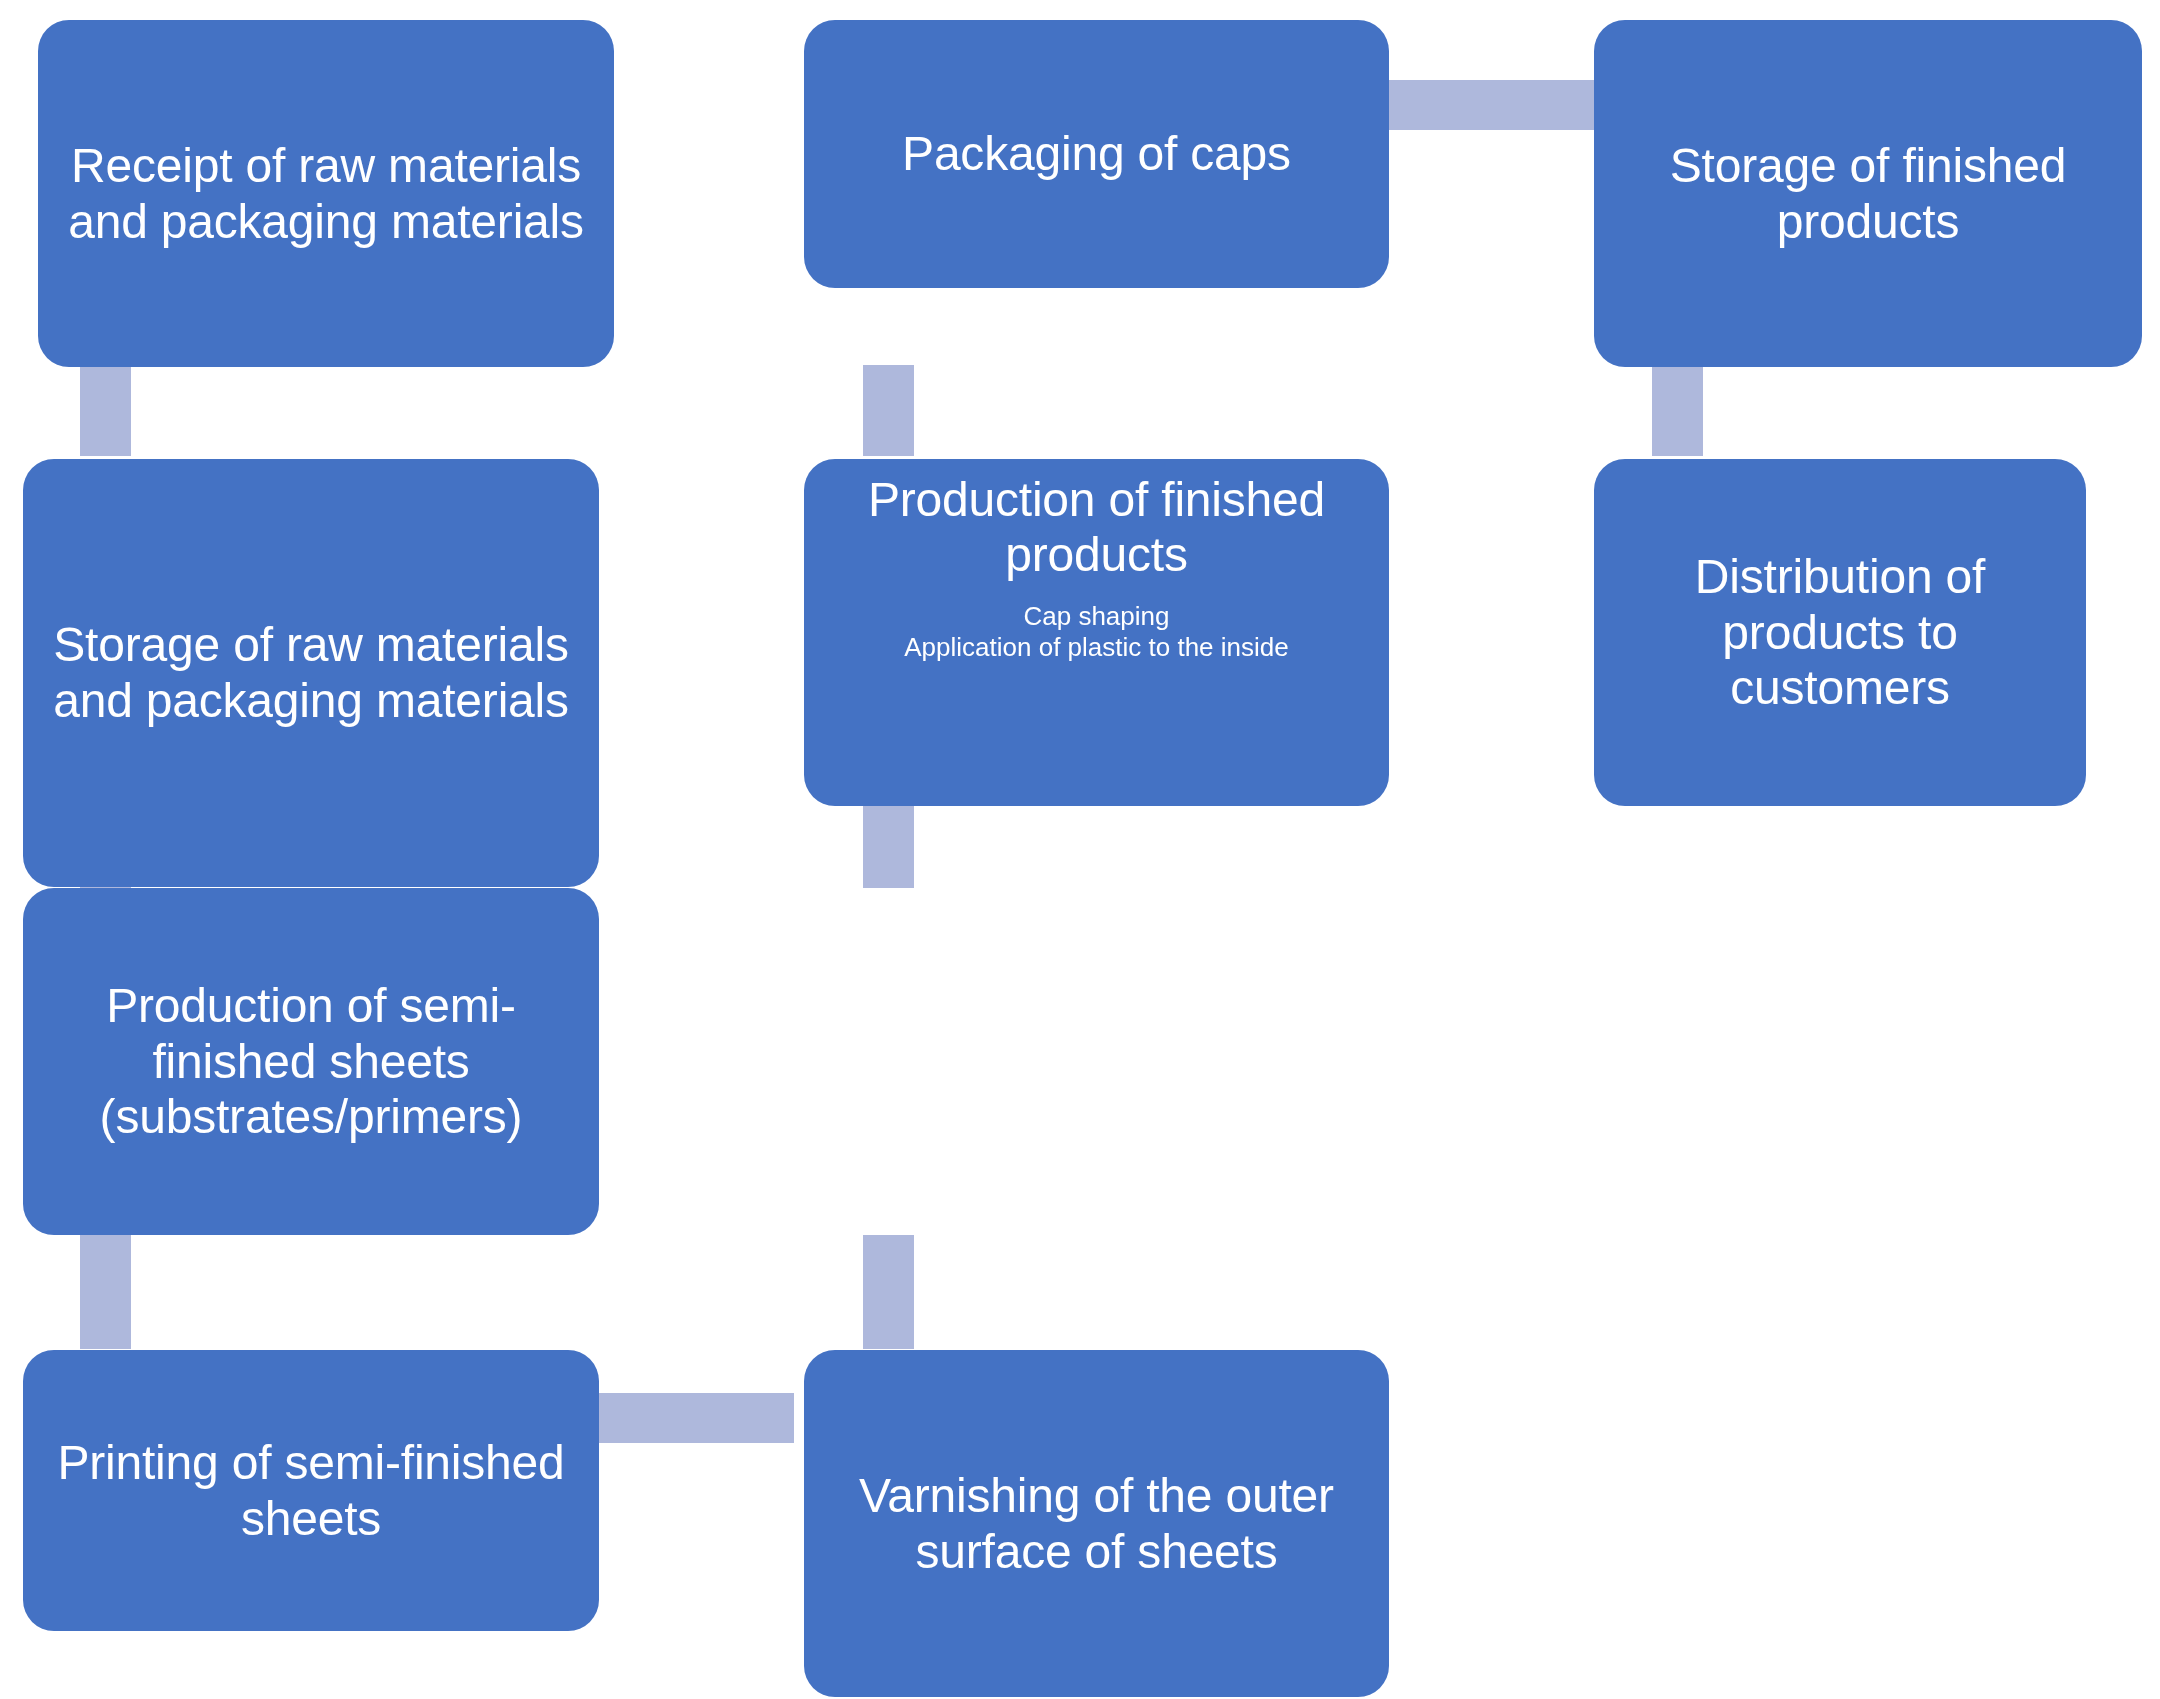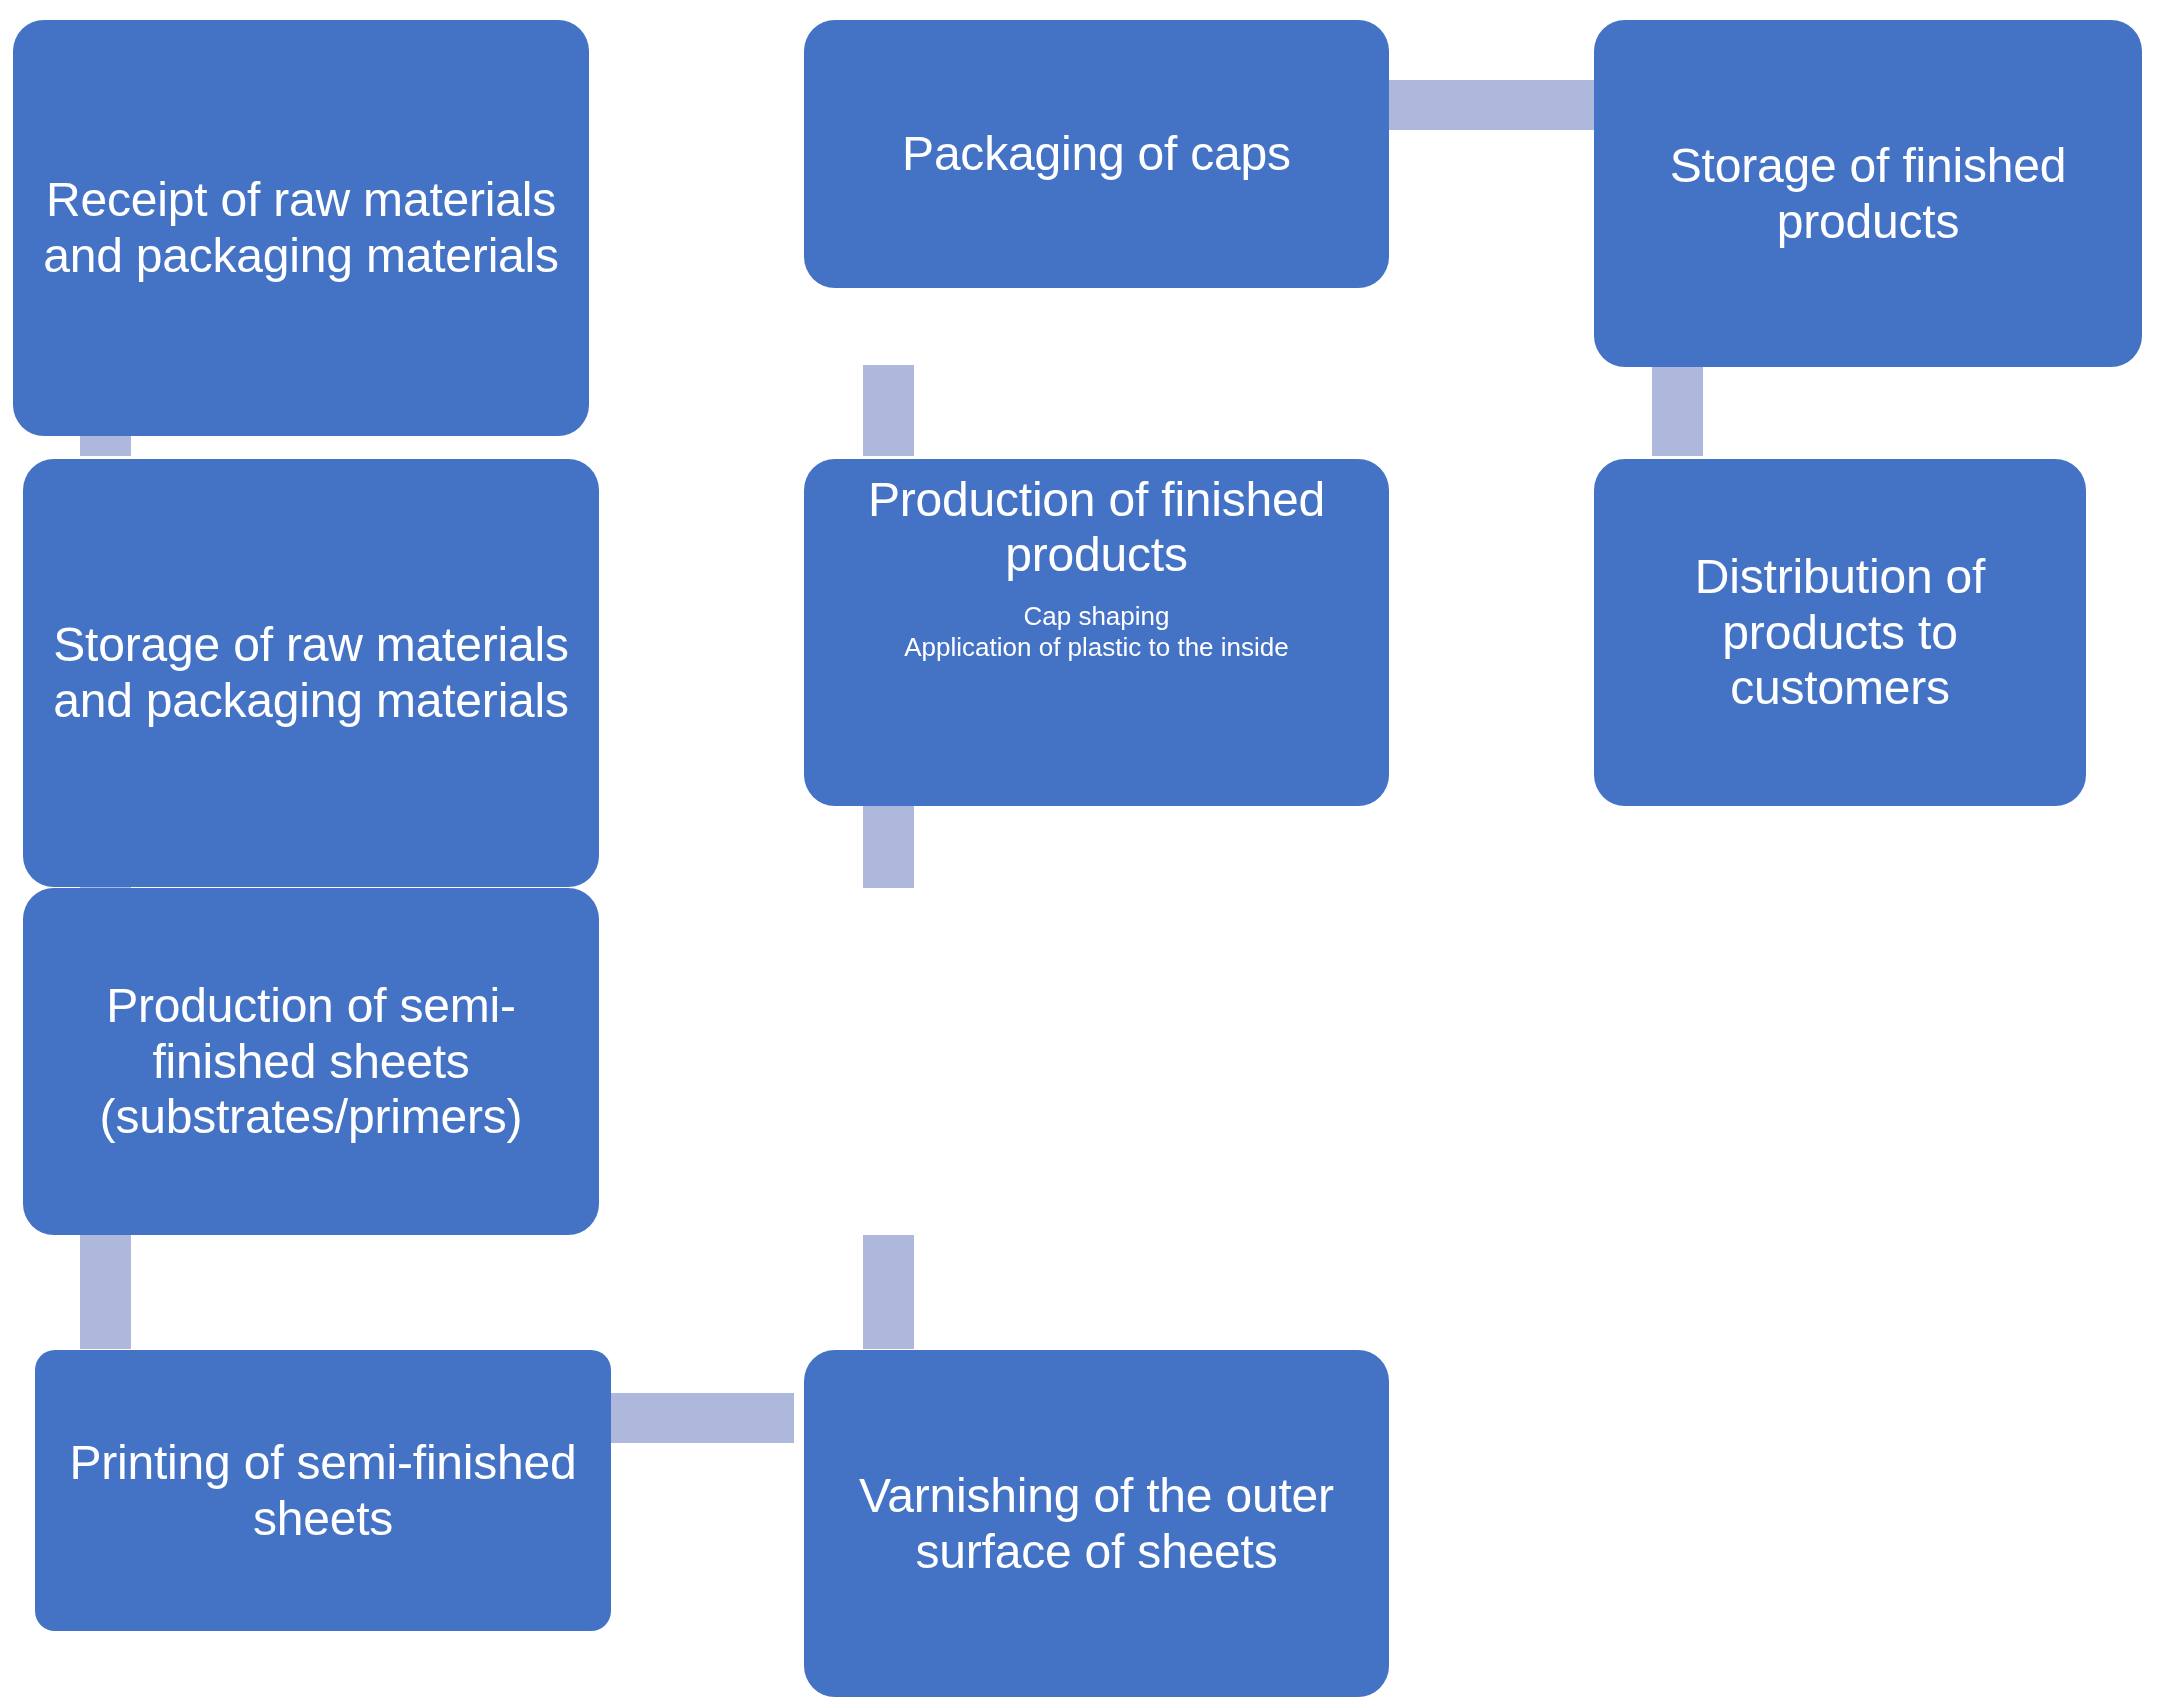--- a/index.html
+++ b/index.html
@@ -65,33 +65,33 @@
   <div class="connector" style="left:863px; top:1235px; width:51px; height:114px;"></div>
 
   <div class="connector" style="left:863px; top:806px; width:51px; height:82px;"></div>
 
   <div class="connector" style="left:863px; top:365px; width:51px; height:91px;"></div>
 
   <div class="connector" style="left:1375px; top:80px; width:224px; height:50px;"></div>
 
   <div class="connector" style="left:1652px; top:365px; width:51px; height:91px;"></div>
 
-  <div class="node" style="left:13px; top:20px; width:576px; height:416px;">
+  <div class="node" style="left:38px; top:20px; width:576px; height:347px;">
     <div class="title">Receipt of raw materials and packaging materials</div>
   </div>
 
   <div class="node" style="left:23px; top:459px; width:576px; height:428px;">
     <div class="title">Storage of raw materials and packaging materials</div>
   </div>
 
   <div class="node" style="left:23px; top:888px; width:576px; height:347px;">
     <div class="title">Production of semi-finished sheets (substrates/primers)</div>
   </div>
 
-  <div class="node" style="left:35px; top:1350px; width:576px; height:281px;border-radius:20px;">
+  <div class="node" style="left:23px; top:1350px; width:576px; height:281px;">
     <div class="title">Printing of semi-finished sheets</div>
   </div>
 
   <div class="node" style="left:804px; top:20px; width:585px; height:268px;">
     <div class="title">Packaging of caps</div>
   </div>
 
   <div class="node with-sub" style="left:804px; top:459px; width:585px; height:347px;">
     <div class="title">Production of finished products</div>
     <div class="sub" style="white-space: pre-line;">Cap shaping

